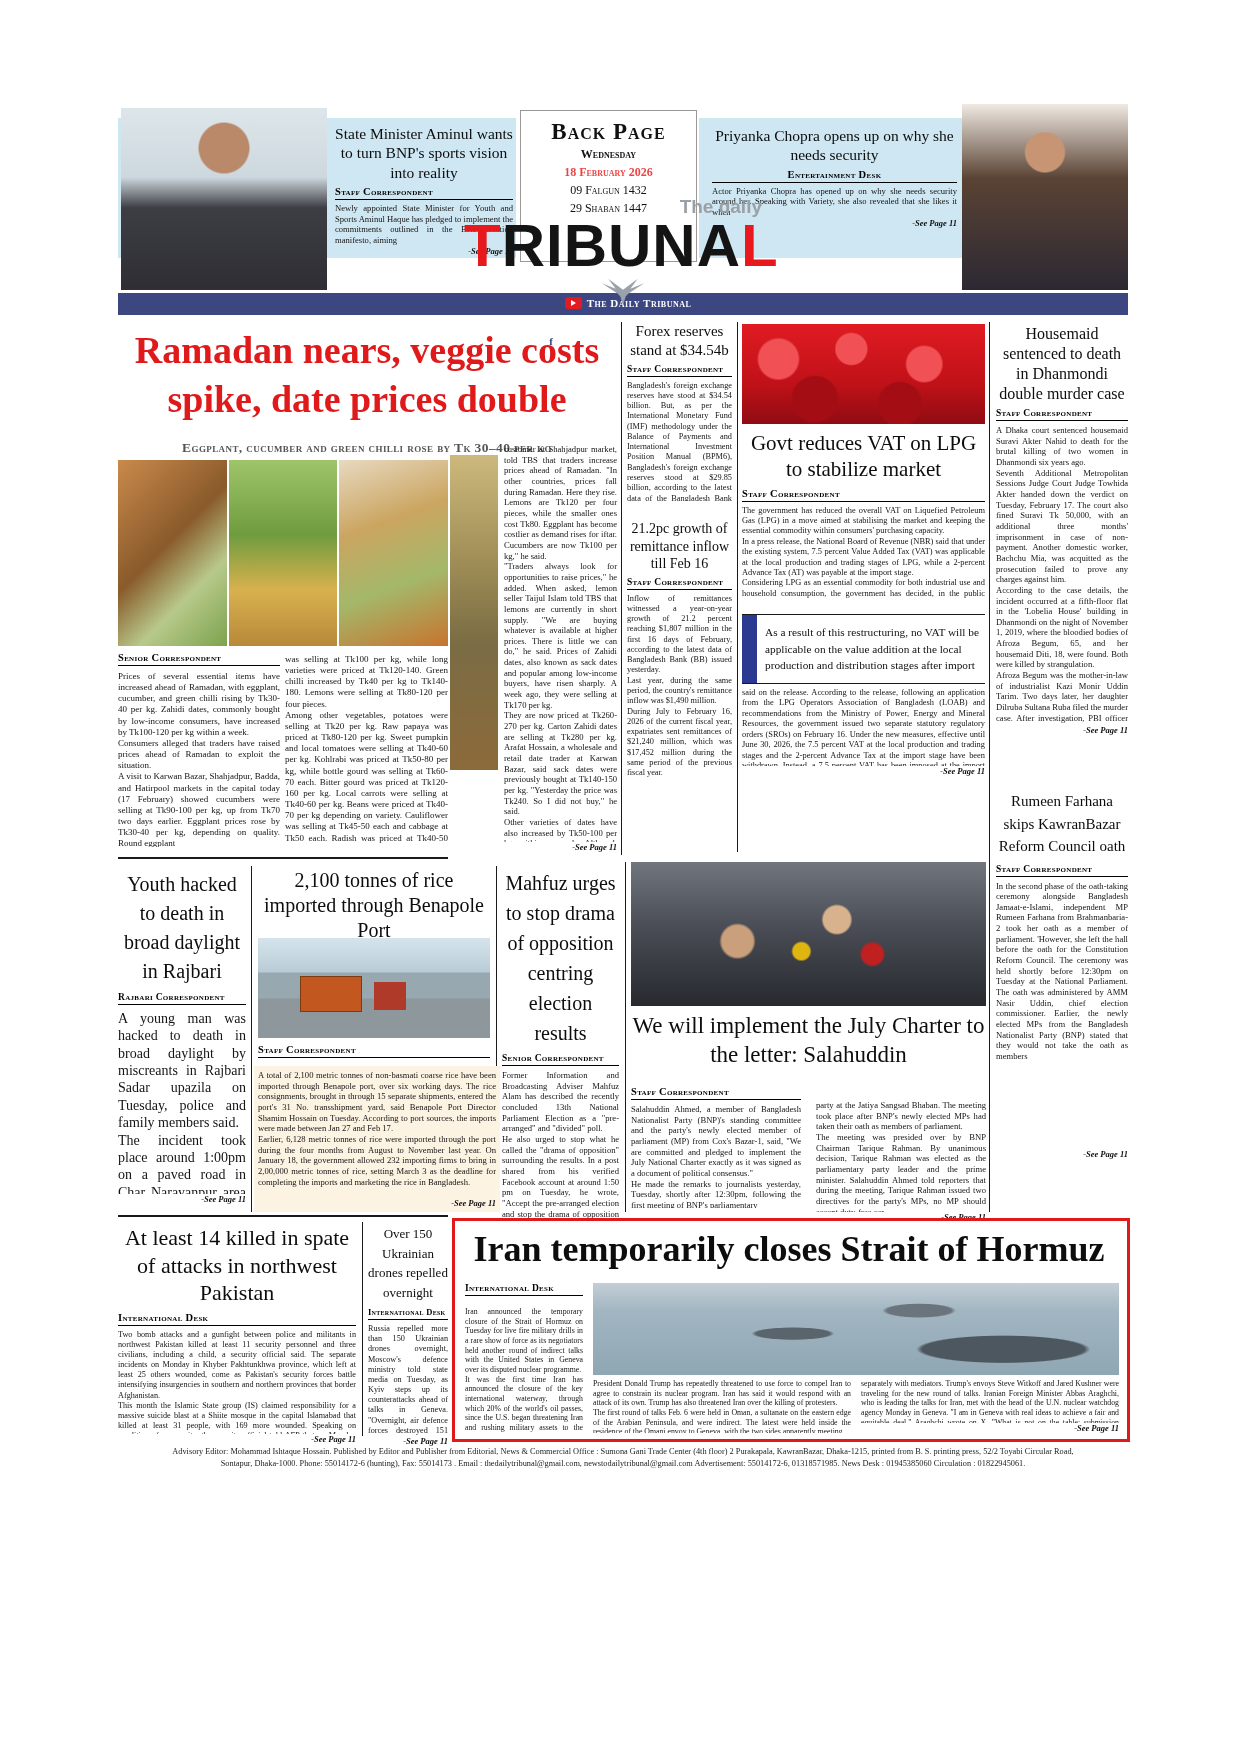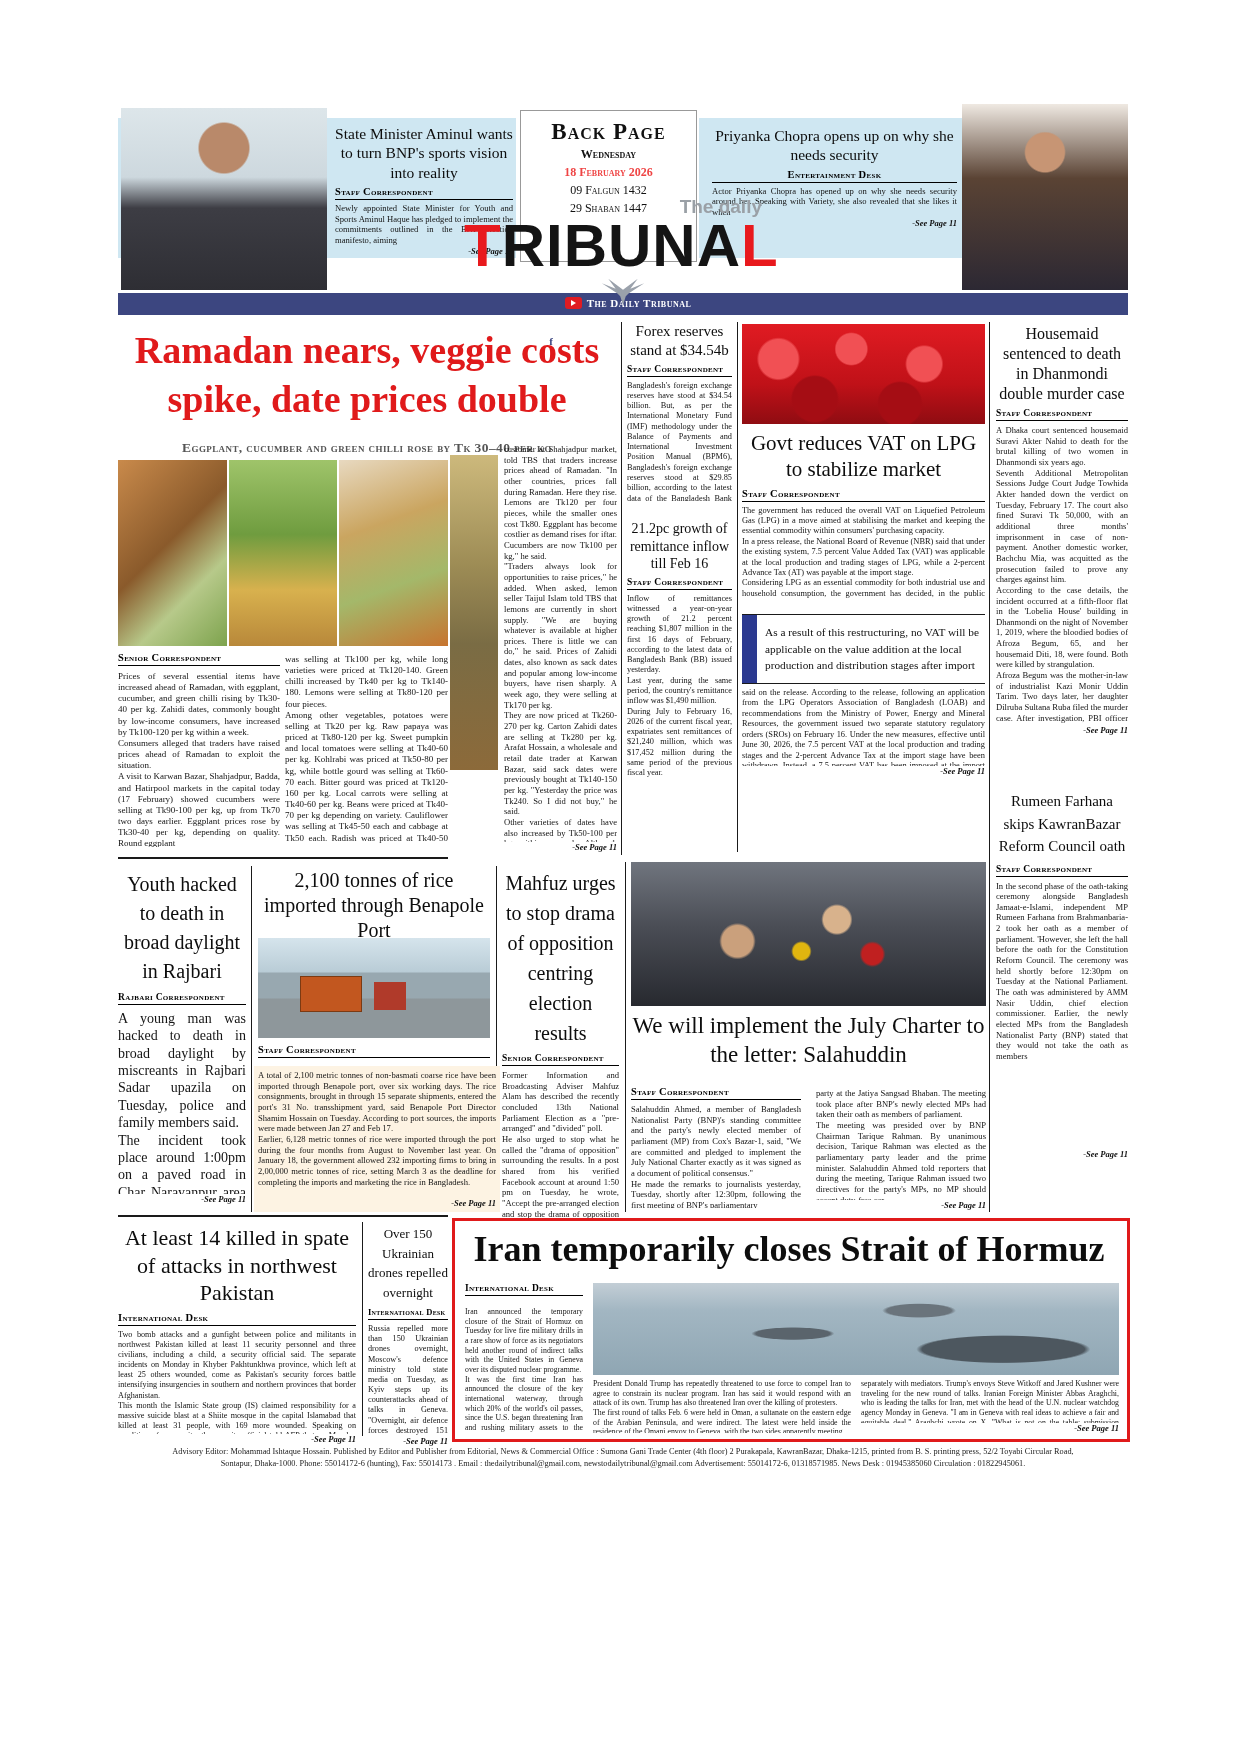--- a/index.html
+++ b/index.html
@@ -249,21 +249,21 @@
   <div class="photo ph-scrum" style="left:631px;top:862px;width:355px;height:144px;"></div>
   <div class="abs" style="left:631px;top:1012px;width:355px;">
     <div class="story-h" style="font-size:23px;">We will implement the July Charter to the letter: Salahuddin</div>
   </div>
   <div class="abs" style="left:631px;top:1086px;width:170px;">
     <span class="byline">Staff Correspondent</span>
     <div class="body-txt" style="margin-top:4px;font-size:8.6px;height:104px;">Salahuddin Ahmed, a member of Bangladesh Nationalist Party (BNP)'s standing committee and the party's newly elected member of parliament (MP) from Cox's Bazar-1, said, "We are committed and pledged to implement the July National Charter exactly as it was signed as a document of political consensus."
 He made the remarks to journalists yesterday, Tuesday, shortly after 12:30pm, following the first meeting of BNP's parliamentary</div>
   </div>
   <div class="abs" style="left:816px;top:1088px;width:170px;">
-    <div class="body-txt" style="font-size:8.6px;height:112px;">party at the Jatiya Sangsad Bhaban. The meeting took place after BNP's newly elected MPs had taken their oath as members of parliament.
+    <div class="body-txt" style="font-size:8.6px;height:112px;margin-top:12px;">party at the Jatiya Sangsad Bhaban. The meeting took place after BNP's newly elected MPs had taken their oath as members of parliament.
 The meeting was presided over by BNP Chairman Tarique Rahman. By unanimous decision, Tarique Rahman was elected as the parliamentary party leader and the prime minister. Salahuddin Ahmed told reporters that during the meeting, Tarique Rahman issued two directives for the party's MPs, no MP should accept duty-free car</div>
     <div class="see">-See Page 11</div>
   </div>
 
   <div class="abs" style="left:996px;top:790px;width:132px;">
     <div class="story-h" style="font-size:15px;line-height:1.5;">Rumeen Farhana skips KawranBazar Reform Council oath</div>
     <span class="byline" style="margin-top:6px;font-size:9.5px;">Staff Correspondent</span>
     <div class="body-txt" style="margin-top:4px;font-size:8.6px;height:268px;">In the second phase of the oath-taking ceremony alongside Bangladesh Jamaat-e-Islami, independent MP Rumeen Farhana from Brahmanbaria-2 took her oath as a member of parliament. 'However, she left the hall before the oath for the Constitution Reform Council. The ceremony was held shortly before 12:30pm on Tuesday at the National Parliament. The oath was administered by AMM Nasir Uddin, chief election commissioner. Earlier, the newly elected MPs from the Bangladesh Nationalist Party (BNP) stated that they would not take the oath as members</div>
     <div class="see">-See Page 11</div>
   </div>

